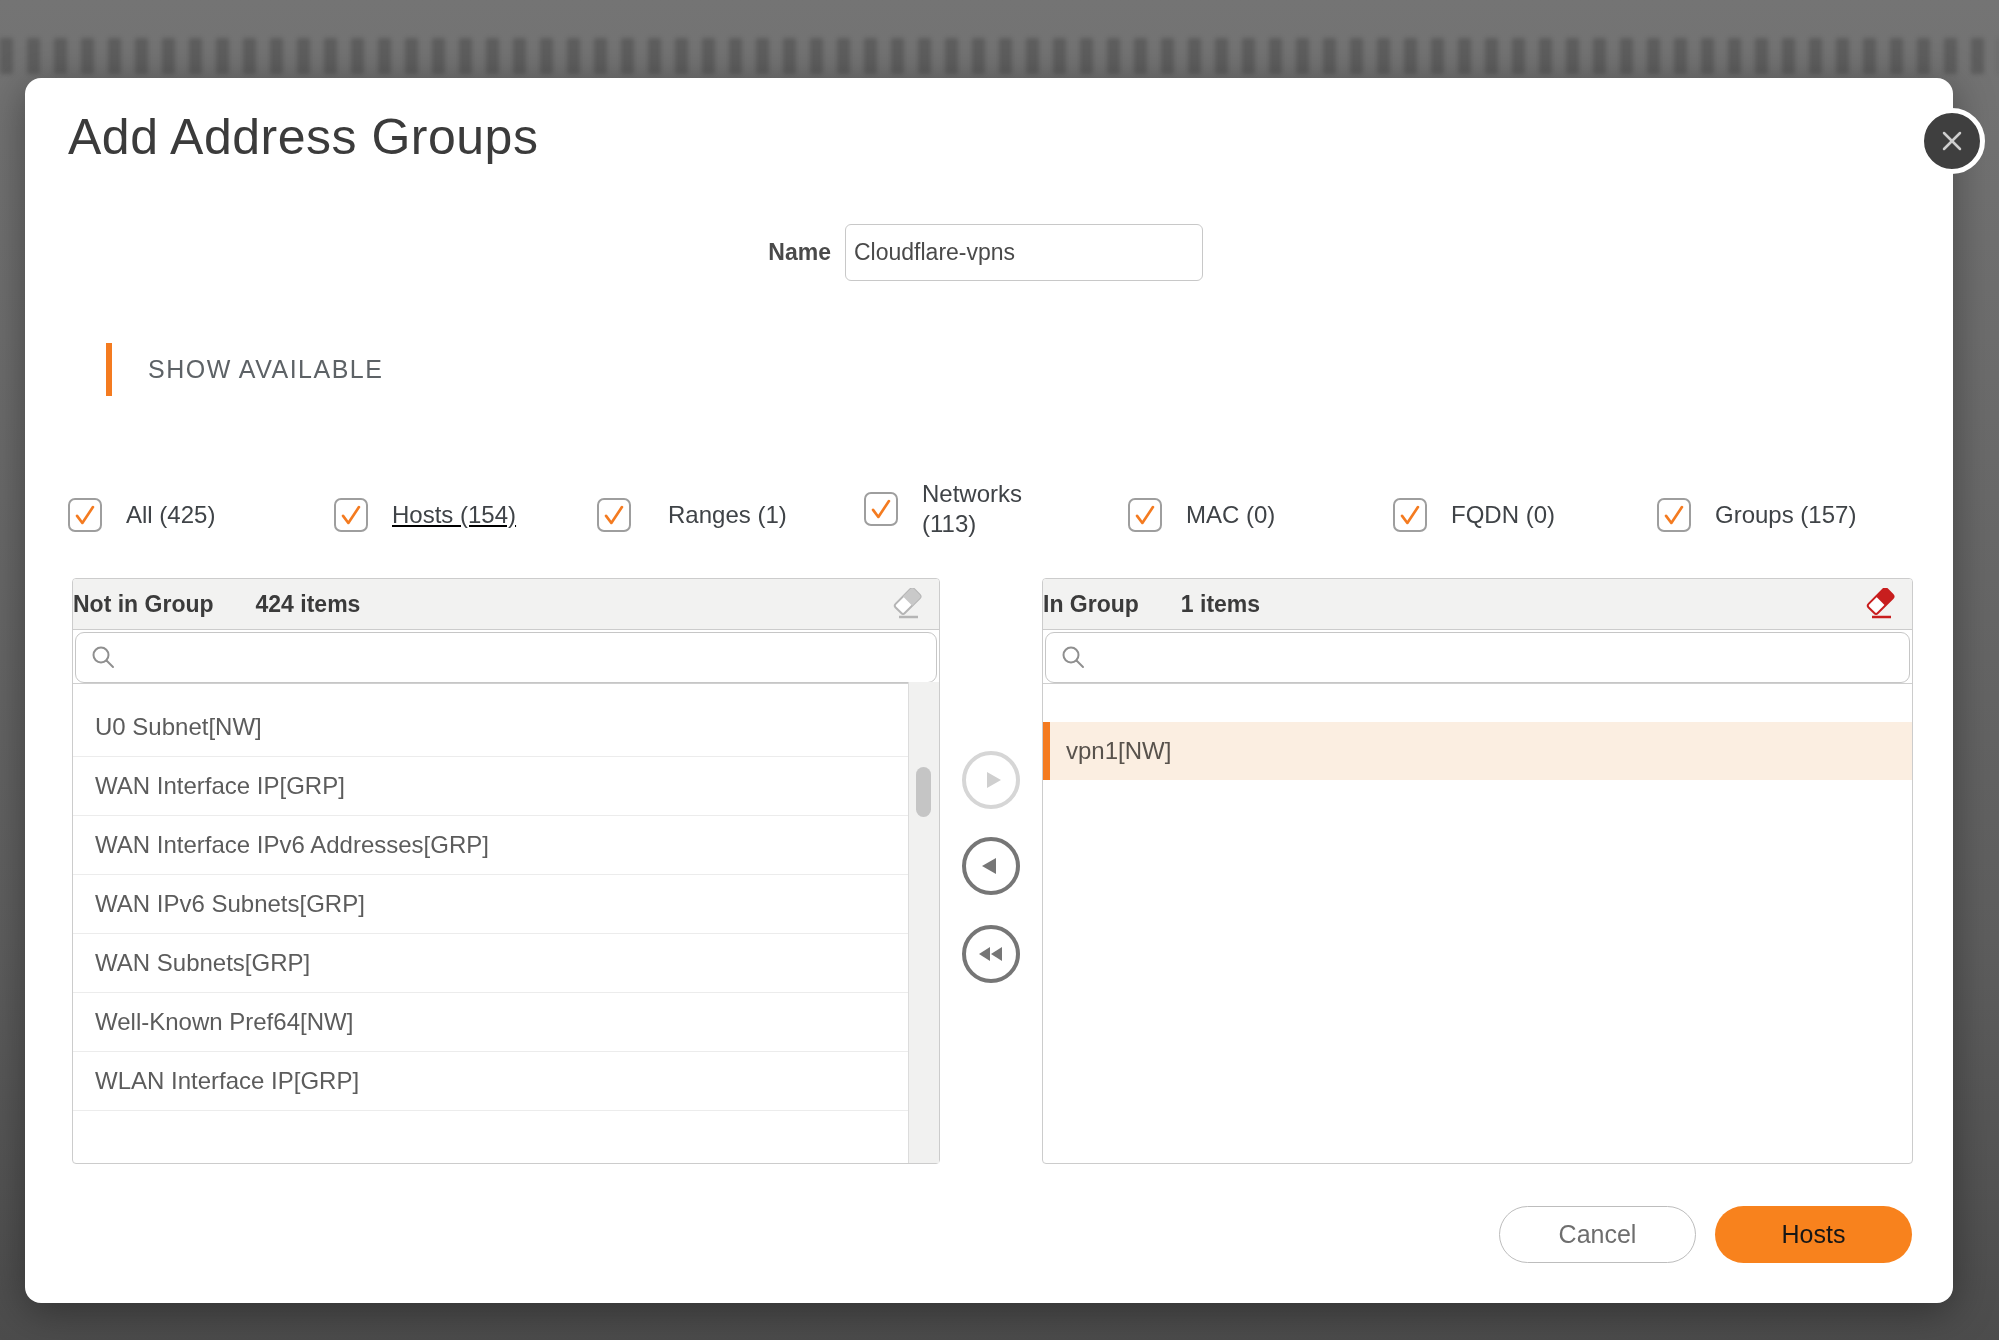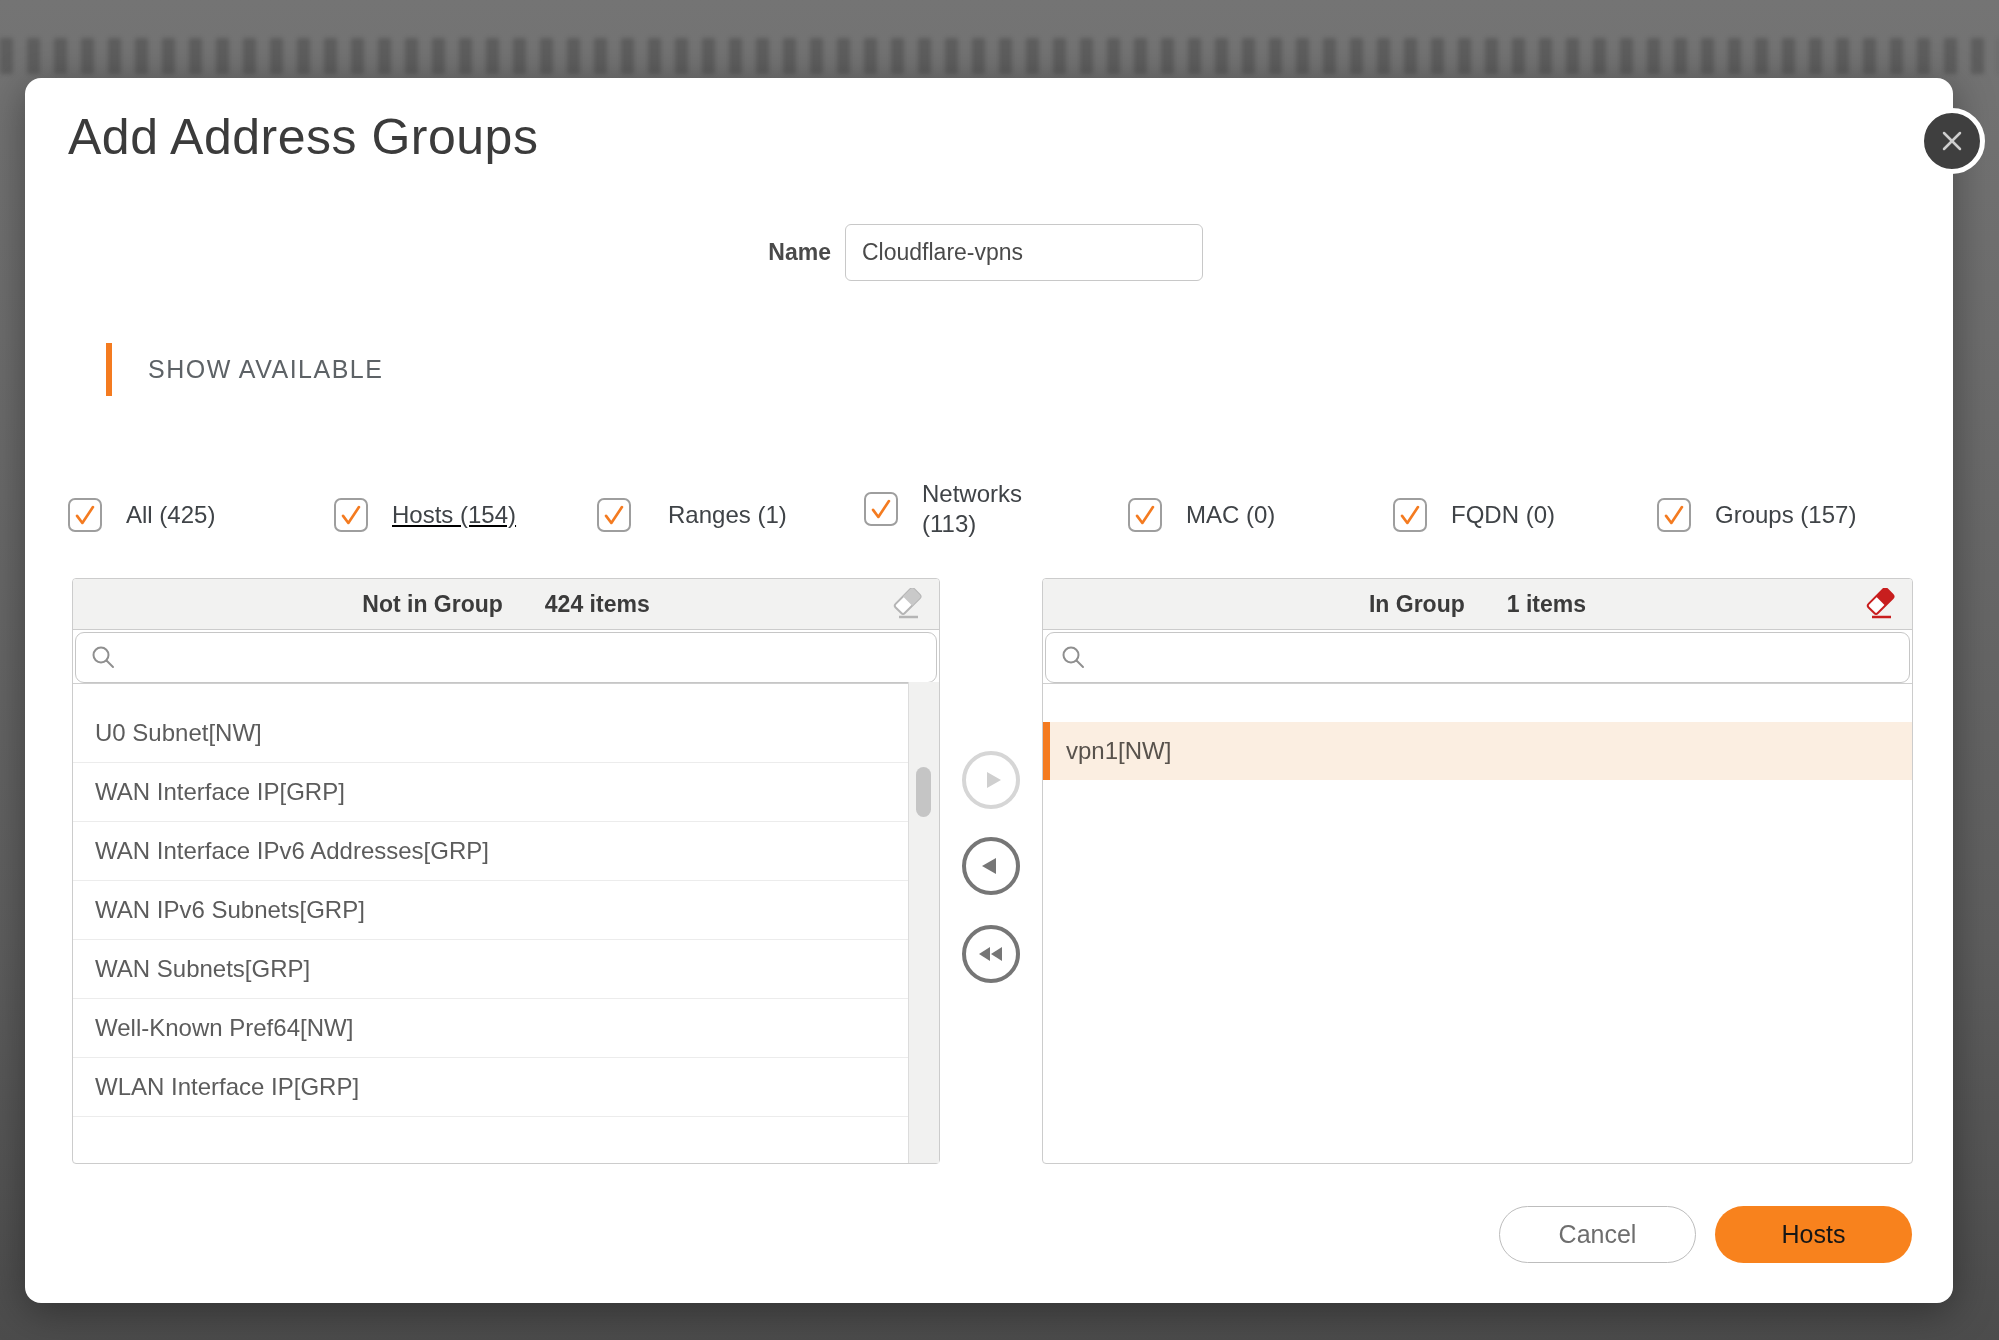--- a/index.html
+++ b/index.html
@@ -32,21 +32,21 @@
     position:absolute;left:43px;top:30px;margin:0;
     font-size:50px;font-weight:500;color:#3b3b3b;letter-spacing:.5px;
   }
   .name-label{
     position:absolute;left:646px;top:160px;width:160px;text-align:right;
     font-size:23px;font-weight:700;color:#4a4a4a;line-height:28px;
   }
   .name-input{
     position:absolute;left:820px;top:146px;width:358px;height:57px;
     border:1.5px solid #c8c8c8;border-radius:6px;box-sizing:border-box;
-    padding:0 16px;font-family:inherit;font-size:23px;color:#4a4a4a;outline:none;
+    padding:0 8px;font-family:inherit;font-size:23px;color:#4a4a4a;outline:none;
   }
   .section-heading{position:absolute;left:41px;top:265px;height:53px;display:flex;align-items:center;margin-left:40px;}
   .accent-bar{width:6px;height:53px;background:var(--accent,#f47b20);margin-right:36px;}
   .section-heading span.txt{font-size:25px;color:#5d6266;letter-spacing:1.5px;}
 
   .filter{position:absolute;display:flex;align-items:center;gap:24px;cursor:pointer;}
   .filter .cb{
     width:34px;height:34px;border:2px solid #9e9e9e;border-radius:7px;background:#fff;
     box-sizing:border-box;display:flex;align-items:center;justify-content:center;flex:0 0 auto;
   }
@@ -57,37 +57,37 @@
   .f6{left:1632px;top:420px;}
 
   .panel{
     position:absolute;top:500px;height:586px;box-sizing:border-box;
     border:1px solid #cccccc;border-radius:4px;background:#fff;
   }
   .panel-left{left:47px;width:868px;}
   .panel-right{left:1017px;width:871px;}
   .panel-header{
     height:50px;background:#f2f2f1;border-bottom:1px solid #cccccc;
-    display:flex;align-items:center;justify-content:center;gap:42px;position:relative;
+    display:flex;align-items:center;justify-content:flex-start;gap:42px;position:relative;
     border-radius:3px 3px 0 0;
   }
   .panel-title,.panel-count{font-size:23px;font-weight:700;color:#3b3b3b;}
   .eraser{position:absolute;right:14px;top:9px;width:34px;height:32px;cursor:pointer;}
   .search{
     position:relative;margin:2px 2px 0 2px;height:51px;
     border:1.5px solid #c6c6c6;border-radius:9px;box-sizing:border-box;
     display:flex;align-items:center;
   }
   .search svg{margin-left:14px;flex:0 0 auto;}
   .search input{
     flex:1;border:none;outline:none;background:transparent;
     font-family:inherit;font-size:23px;color:#4a4a4a;padding:0 12px;height:100%;
   }
   .list{position:relative;height:483px;overflow:hidden;border-top:1px solid #cfcfcf;}
-  .panel-left .list{padding-top:20px;box-sizing:border-box;}
+  .panel-left .list{padding-top:14px;box-sizing:border-box;}
   .row{
     height:58px;line-height:58px;padding-left:22px;margin-right:30px;
     font-size:24px;color:#5c5c5c;border-bottom:1px solid #ececec;
     white-space:nowrap;overflow:hidden;cursor:pointer;
   }
   .panel-right .row{
     margin-right:0;border-bottom:none;background:var(--selected-bg,#fbeee1);
     border-left:7px solid var(--accent,#f47b20);padding-left:16px;color:#58524c;margin-top:38px;
   }
   .scroll-track{

